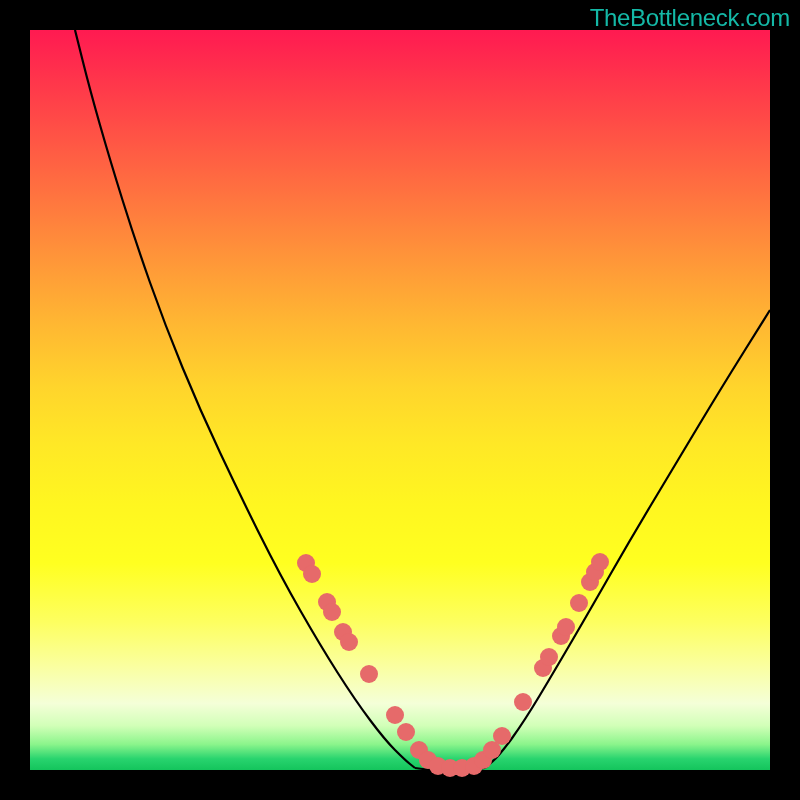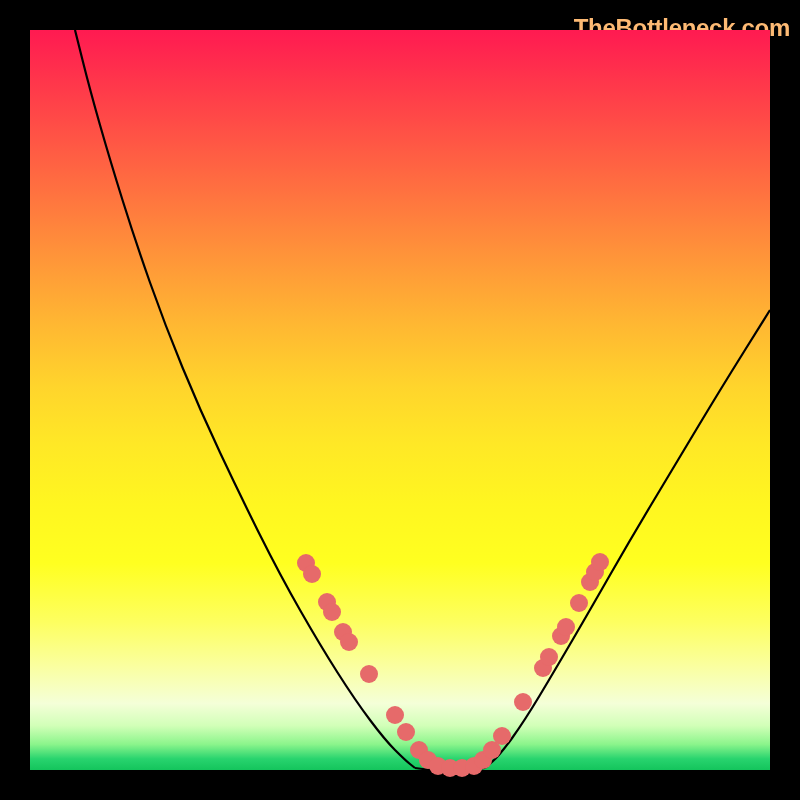--- a/index.html
+++ b/index.html
@@ -41,25 +41,24 @@
       #f4ffd8 91%,
       #d2ffb8 94%,
       #8cf58c 96.5%,
       #28d46e 98.5%,
       #14c45c 100%);
   }
   .watermark {
     position: absolute;
     top: 4px;
     right: 10px;
-    color: #fdba74;
+    color: #14b8a6;
     font-size: 24px;
-    font-weight: 700;
+    font-weight: 400;
     letter-spacing: -0.3px;
-    margin-top: 10px;
   }
   svg.curves {
     position: absolute;
     top: 0;
     left: 0;
     width: 740px;
     height: 740px;
     overflow: visible;
   }
   .curve-line {

